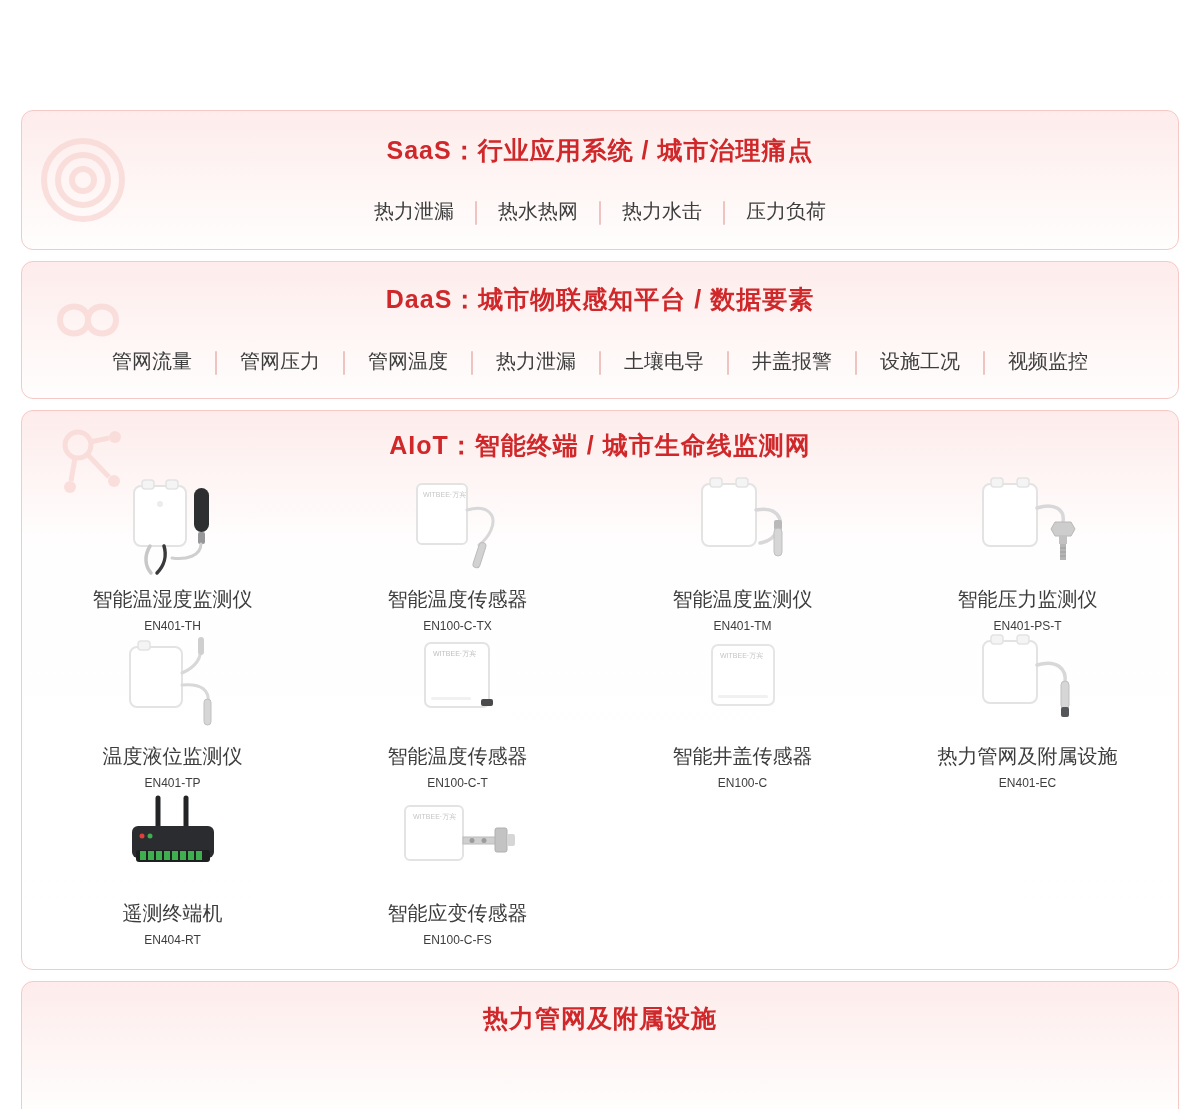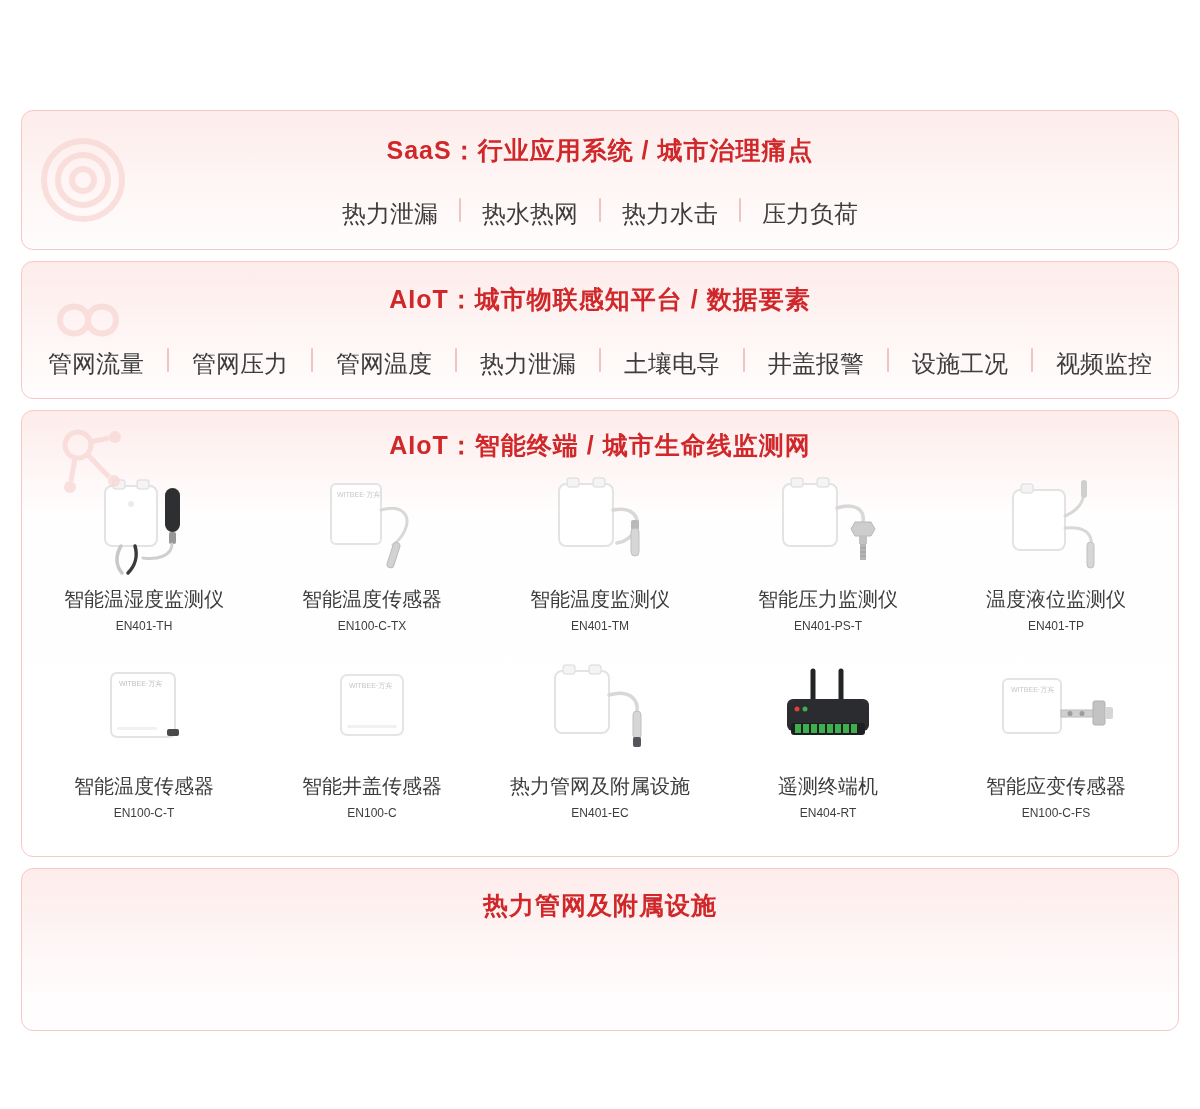--- a/index.html
+++ b/index.html
@@ -5,42 +5,42 @@
   * { margin:0; padding:0; box-sizing:border-box; }
   html,body { width:1200px; height:1109px; background:#ffffff; overflow:hidden;
     font-family:"Liberation Sans","DejaVu Sans",sans-serif; color:#3d3d3d; }
   .page { padding:110px 21px 0; }
 
   .box { position:relative; border:1px solid #f5c9c6; border-radius:12px;
     margin-bottom:11px; overflow:hidden;
     background:linear-gradient(180deg,#fdeceb 0%,#fef6f5 55%,#fffdfd 100%); }
   .box-saas  { height:140px; padding-top:23px; }
   .box-daas  { height:138px; padding-top:21px; }
-  .box-aiot  { height:447px; padding-top:18px;
+  .box-aiot  { height:560px; padding-top:18px;
     background:linear-gradient(180deg,#fdeceb 0%,#fffefe 24%,#ffffff 100%); }
   .box-infra { height:163px; padding-top:20px;
     background:linear-gradient(180deg,#fdeceb 0%,#fffdfd 80%); }
 
   .box-title { color:#d0282a; font-size:25px; font-weight:700; text-align:center; letter-spacing:1px; }
 
-  .items { display:flex; justify-content:center; align-items:flex-start; font-size:24px; color:#3d3d3d; white-space:nowrap; }
+  .items { display:flex; justify-content:center; align-items:flex-end; font-size:20px; color:#3d3d3d; white-space:nowrap; }
   .box-saas  .items { margin-top:31px; }
   .box-daas  .items { margin-top:32px; }
   .box-infra .items { margin-top:29px; }
   .sep { width:2px; height:24px; background:#eec3c0; border-radius:1px; flex:0 0 auto; }
   .box-saas  .sep { margin:0 21px; }
   .box-daas  .sep { margin:0 23px; }
   .box-infra .sep { margin:0 21px; }
 
   .deco { position:absolute; opacity:.75; pointer-events:none; }
   .deco-saas { left:16px; top:24px; }
   .deco-daas { left:18px; top:28px; }
   .deco-aiot { left:30px; top:10px; }
 
-  .grid { display:grid; grid-template-columns:repeat(5,1fr); row-gap:30px; padding:14px 8px 0; }
+  .grid { display:grid; grid-template-columns:repeat(4,1fr); padding:14px 8px 0; }
   .product { text-align:center; }
   .pimg { height:102px; display:flex; align-items:flex-end; justify-content:center; }
   .pname  { font-size:20px; margin-top:8px; color:#3d3d3d; }
   .pmodel { font-size:12px; margin-top:6px; color:#3d3d3d; }
 </style>
 </head>
 <body>
 
 <div class="page">
 
@@ -59,21 +59,21 @@
       <span>热力水击</span>
       <span class="sep"></span>
       <span>压力负荷</span>
     </div>
   </section>
 
   <section class="box box-daas">
     <svg class="deco deco-daas" width="96" height="60" viewBox="0 0 96 60" fill="none" stroke="#f8d7d4" stroke-width="6">
       <path d="M48 30 C48 12 20 12 20 30 C20 48 48 48 48 30 C48 12 76 12 76 30 C76 48 48 48 48 30 Z"></path>
     </svg>
-    <h2 class="box-title">AIoT：城市物联感知平台 / 数据要素</h2>
+    <h2 class="box-title">DaaS：城市物联感知平台 / 数据要素</h2>
     <div class="items">
       <span>管网流量</span>
       <span class="sep"></span>
       <span>管网压力</span>
       <span class="sep"></span>
       <span>管网温度</span>
       <span class="sep"></span>
       <span>热力泄漏</span>
       <span class="sep"></span>
       <span>土壤电导</span>

